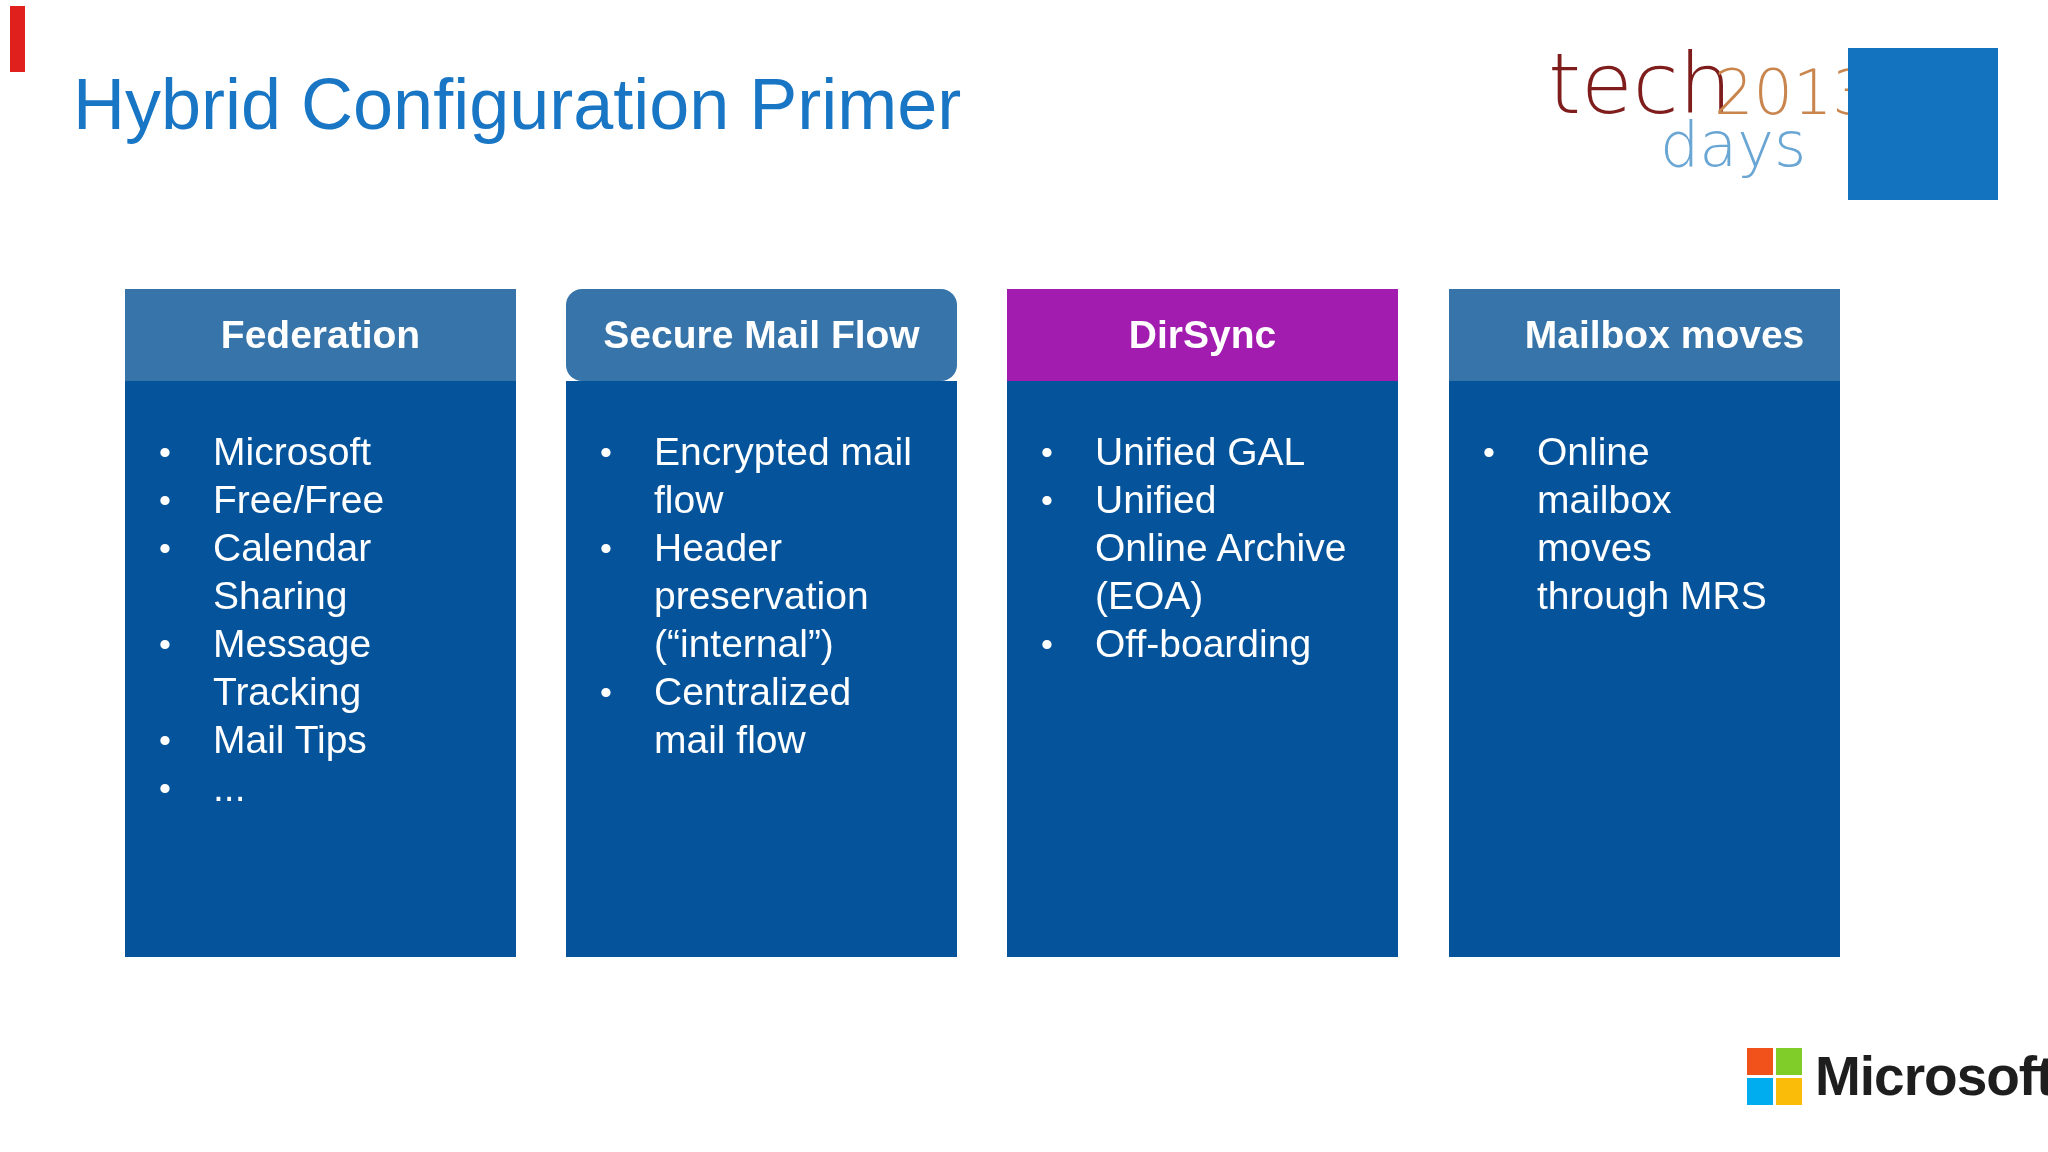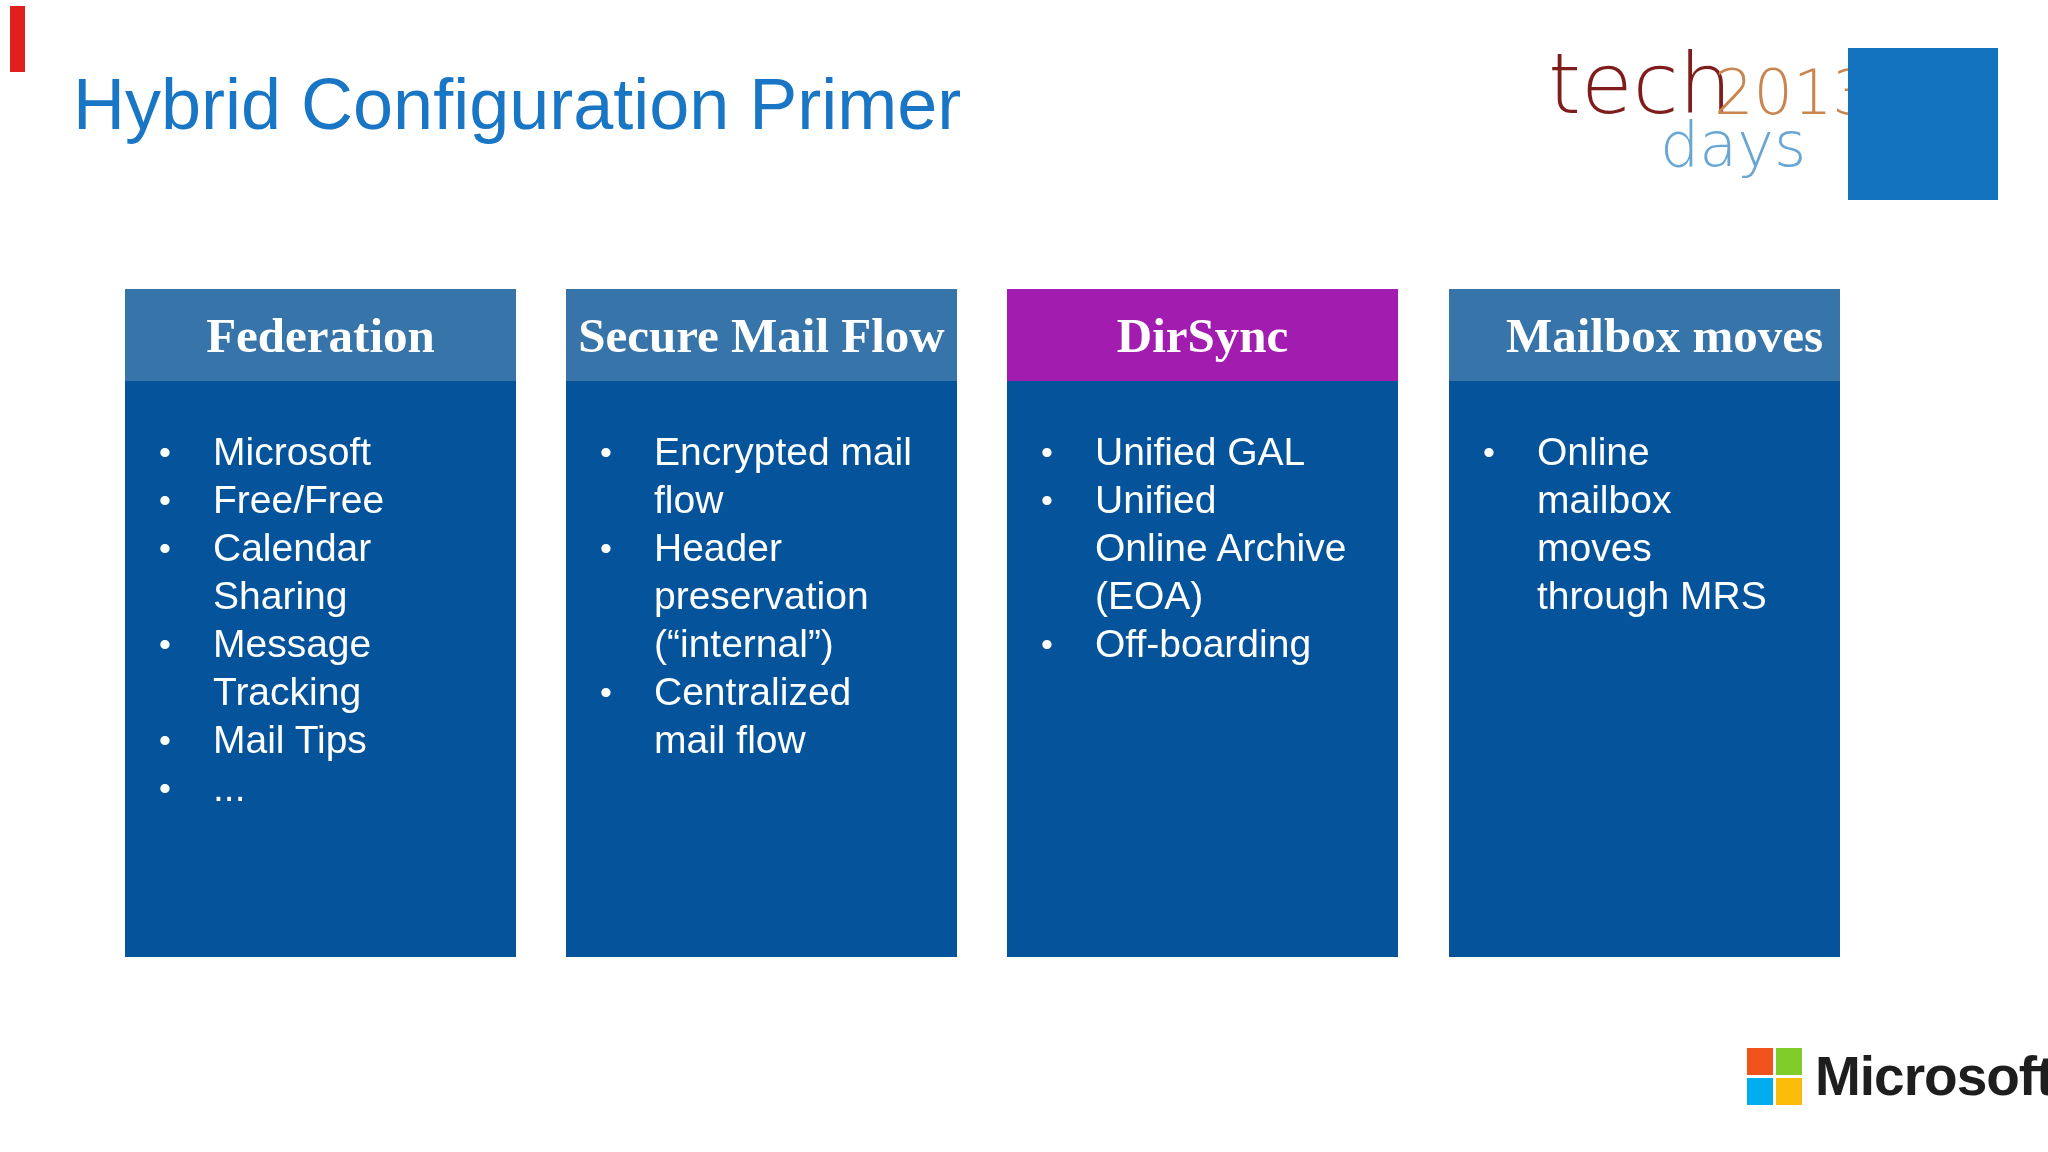--- a/index.html
+++ b/index.html
@@ -24,21 +24,21 @@
     font-family:"DejaVu Sans", sans-serif;}
   .td-tech{left:1548px;top:42px;font-size:84px;}
   .td-year{left:1714px;top:62px;font-size:62px;font-weight:300;}
   .td-days{left:1660px;top:114px;font-size:62px;}
   .td-square{position:absolute;left:1848px;top:48px;width:150px;height:152px;}
   
   .columns{position:absolute;left:0;top:0;width:100%;height:0;}
   .column{position:absolute;top:289px;width:391px;height:668px;display:flex;flex-direction:column;}
   .col-header{
     height:92px;flex:0 0 92px;display:flex;align-items:center;justify-content:center;
-    color:#ffffff;font-size:49px;font-weight:700;white-space:nowrap;font-family:Liberation Serif, serif;
+    color:#ffffff;font-size:39px;font-weight:700;white-space:nowrap;
   }
   .col-body{flex:1 1 auto;}
   .col-body ul{margin:0;padding:47px 14px 0 0;list-style:none;}
   .col-body li{
     position:relative;padding-left:88px;
     color:#ffffff;font-size:39px;line-height:48px;font-weight:400;
     white-space:pre-line;
   }
   .col-body li .dot{
     position:absolute;left:34px;top:0;font-size:34px;line-height:48px;
@@ -78,21 +78,21 @@
             <li><span class="dot">•</span><span>Calendar
 Sharing</span></li>
             <li><span class="dot">•</span><span>Message
 Tracking</span></li>
             <li><span class="dot">•</span><span>Mail Tips</span></li>
             <li><span class="dot">•</span><span>...</span></li>
           </ul>
         </div>
       </div>
       <div class="column" style="left: 566px;">
-        <div class="col-header" style="background: rgb(54, 116, 169); color: rgb(255, 255, 255);">Secure Mail Flow</div>
+        <div class="col-header" style="background: rgb(54, 116, 169); color: rgb(255, 255, 255); border-radius: 16px;">Secure Mail Flow</div>
         <div class="col-body" style="background: rgb(5, 83, 154);">
           <ul>
             <li><span class="dot">•</span><span>Encrypted mail
 flow</span></li>
             <li><span class="dot">•</span><span>Header
 preservation
 (“internal”)</span></li>
             <li><span class="dot">•</span><span>Centralized
 mail flow</span></li>
           </ul>

